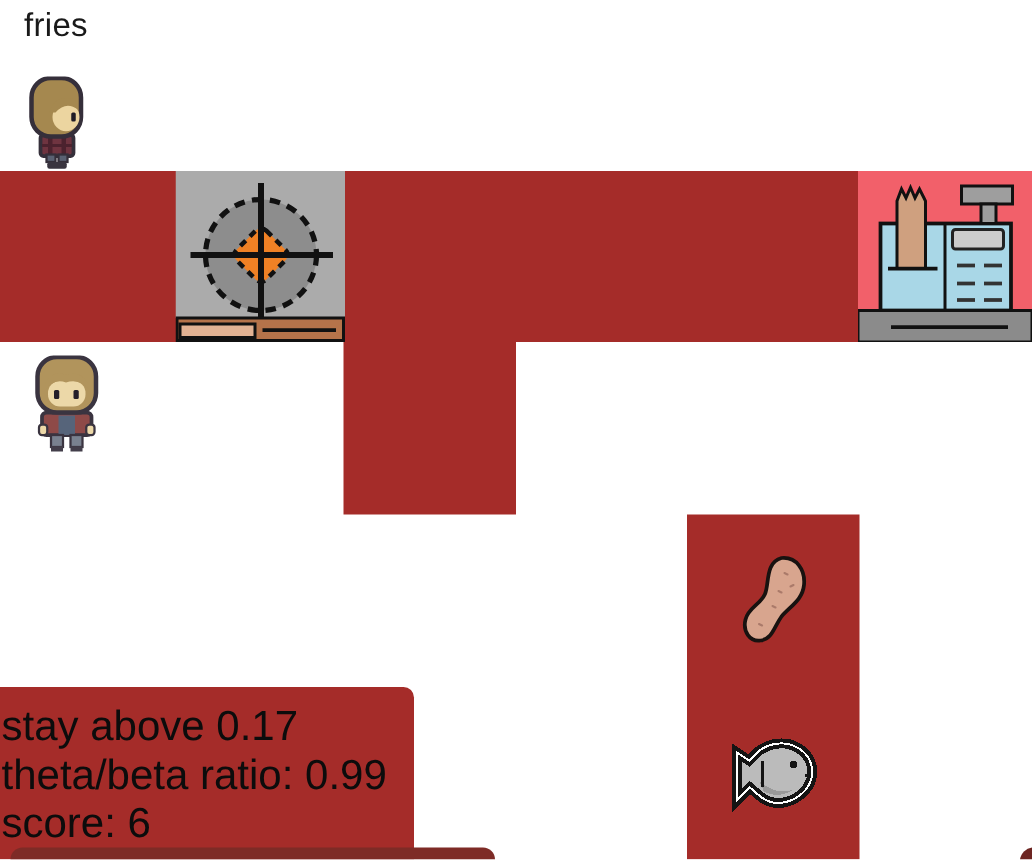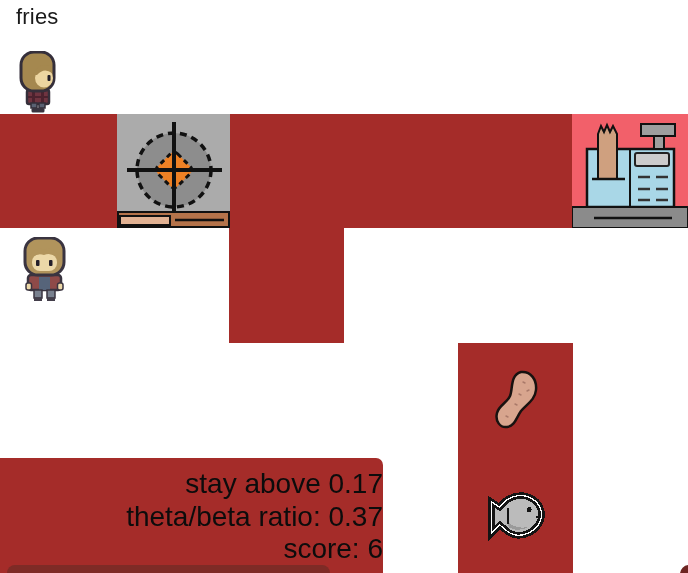--- a/index.html
+++ b/index.html
@@ -1,35 +1,35 @@
 <!DOCTYPE html>
 <html><head>
 <meta charset="utf-8">
 <style>
   html,body{margin:0;padding:0;background:#ffffff;}
   .stage{
     position:relative;width:688px;height:573px;overflow:hidden;
-    background:#ffffff;font-family:"Liberation Sans",sans-serif;text-align:right;
+    background:#ffffff;font-family:"Liberation Sans",sans-serif;
   }
   .abs{position:absolute;}
   .order-label{
     left:16px;top:4px;font-size:22px;font-weight:500;color:#1a1a1a;
     letter-spacing:.2px;
   }
   .floor-band{left:0;top:114px;width:688px;height:114px;background:#a52c29;}
   .floor-block-mid{left:229px;top:228px;width:115px;height:115px;background:#a52c29;}
   .floor-strip-right{left:458px;top:343px;width:115px;height:230px;background:#a52c29;}
   .stove-tile{left:117px;top:114px;width:113px;height:114px;}
   .register-tile{left:572px;top:114px;width:116px;height:114px;background:#f2606a;}
   .char-top{left:19px;top:51px;width:38px;height:62px;}
   .char-mid{left:22px;top:237px;width:45px;height:65px;}
   .potato{left:492px;top:369px;width:50px;height:64px;}
   .fish{left:485px;top:488px;width:63px;height:58px;}
   .hud-panel{
-    left:0;top:458px;width:383px;height:115px;background:#a52c29;
+    left:0;top:458px;width:276px;height:115px;background:#a52c29;
     border-radius:0 7px 0 0;color:#0c0c0c;
     padding:10px 0 0 1px;box-sizing:border-box;
   }
   .hud-line{font-size:28px;line-height:32.5px;font-weight:500;white-space:nowrap;}
   .hud-sub-strip{
     left:7px;top:565px;width:323px;height:16px;background:#7e2b26;
     border-radius:8px 8px 0 0;
   }
   .corner-peek{
     left:680px;top:565px;width:10px;height:10px;background:#6d2522;
@@ -139,21 +139,21 @@
       <path d="M14,20 L21,13 Q29,7 39,9 Q51,13 52,24 Q52,34 42,40 Q30,46 21,38 L14,32 L8,38 L8,16 Z" fill="#bbbbbb" stroke="#141414" stroke-width="2.5"></path>
       <path d="M20,30 Q30,40 42,36 Q32,42 23,37 Z" fill="#9a9a9a"></path>
       <circle cx="42" cy="20" r="2.4" fill="#141414"></circle>
       <line x1="49" y1="27" x2="53" y2="27" stroke="#141414" stroke-width="2"></line>
       <line x1="22" y1="18" x2="22" y2="34" stroke="#141414" stroke-width="2"></line>
     </svg>
   </div>
 
   <div class="abs hud-panel">
     <div class="hud-line">stay above 0.17</div>
-    <div class="hud-line">theta/beta ratio: 0.37</div>
+    <div class="hud-line">theta/beta ratio: 0.99</div>
     <div class="hud-line">score: 6</div>
   </div>
 
   <div class="abs hud-sub-strip"></div>
 
   <div class="abs corner-peek"></div>
 
 </div>
 
 </body></html>

